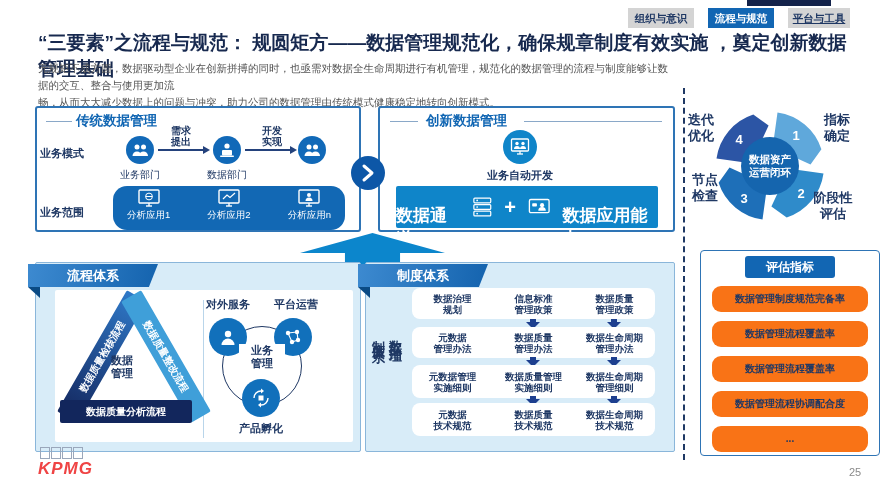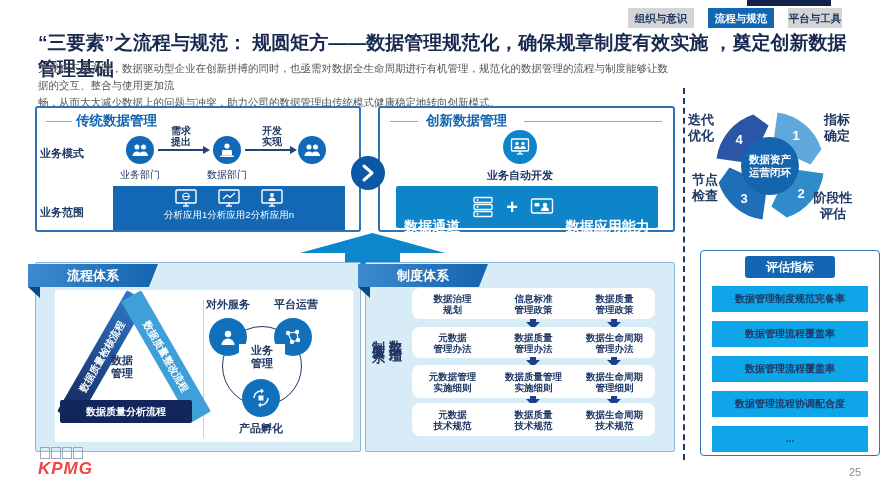--- a/index.html
+++ b/index.html
@@ -10,49 +10,49 @@
     font-family:"Liberation Sans", sans-serif; color:#1f3864;
   }
   .abs { position:absolute; }
   .pre { white-space:pre-line; }
 
   
   .top-accent { left:747px; top:0; width:84px; height:6px; background:#13224a; }
   .tab { top:8px; height:20px; line-height:20px; text-align:center;
          font-size:10.5px; font-weight:bold; color:#1f3864; background:#d4d4d4; cursor:pointer; }
   .tab1 { left:628px; width:66px; } .tab2 { left:708px; width:66px; background:#1266b3; color:#fff; }
-  .tab3 { left:788px; width:54px; }
+  .tab3 { left:788px; width:62px;text-decoration:underline; }
   .title { left:38px; top:30px; width:820px; font-size:19px; font-weight:bold; color:#17294f; }
   .intro { left:38px; top:60px; width:640px; font-size:10.5px; color:#555; line-height:17px; }
 
   
   .panel-border { background:#fff; border:2px solid #2e74b5; border-radius:3px; }
   .box-trad { left:35px; top:106px; width:326px; height:126px; }
   .box-innov { left:378px; top:106px; width:297px; height:126px; }
   .box-title { font-size:13.5px; font-weight:bold; color:#1166b3; }
   .tline { height:1px; background:#8aa8c8; }
   .row-label { font-size:11px; font-weight:bold; color:#1f3864; }
   .fcircle { border-radius:50%; background:#1169b8; display:flex; align-items:center; justify-content:center; }
   .fc28 { width:28px; height:28px; }
   .node-label { font-size:10px; color:#1f3864; text-align:center; width:64px; }
   .flow-arrow { height:2px; background:#24427c; }
   .flow-arrow::after { content:""; position:absolute; right:-6px; top:-3px;
       border-left:7px solid #24427c; border-top:4px solid transparent; border-bottom:4px solid transparent; }
   .arrow-label { font-size:10px; font-weight:bold; color:#1f3864; line-height:11px; text-align:center; width:36px; }
-  .range-bar { left:113px; top:186px; width:232px; height:44px; background:#1268b4; border-radius:0;
-      display:flex; justify-content:center; padding:3px 14px 2px; }
+  .range-bar { left:113px; top:186px; width:232px; height:44px; background:#1268b4; border-radius:14px;
+      display:flex; justify-content:space-between; padding:3px 14px 2px; }
   .app-item { display:flex; flex-direction:column; align-items:center; color:#fff; font-size:9.5px; }
   .chev-circle { left:351px; top:156px; width:34px; height:34px; border-radius:50%;
       background:#0d57a7; display:flex; align-items:center; justify-content:center; z-index:5; }
   .autodev { left:503px; top:130px; width:34px; height:34px; border-radius:50%; background:#0f85c9;
       display:flex; align-items:center; justify-content:center; }
   .autodev-label { left:478px; top:168px; width:84px; text-align:center; font-size:11px; font-weight:bold; }
   .innov-bar { left:396px; top:186px; width:262px; height:42px; background:#0f85c9; border-radius:2px;
       display:flex; align-items:center; justify-content:center; gap:12px; color:#fff; }
-  .bar-text { font-size:14px; font-weight:bold; color:#fff;margin-top:40px; }
+  .bar-text { font-size:17px; font-weight:bold; color:#fff;margin-top:40px; }
   .plus { font-size:20px; font-weight:bold; color:#fff; }
 
   
   .up-arrow { left:300px; top:233px; width:145px; height:37px; background:#0c86cc;
       clip-path:polygon(50% 0, 100% 54%, 69% 54%, 69% 100%, 31% 100%, 31% 54%, 0 54%); }
 
   
   .lb-panel { background:#d8ecf8; border:1px solid #8ab6da; border-radius:2px; }
   .panel-process { left:35px; top:262px; width:326px; height:190px; }
   .panel-inst { left:365px; top:262px; width:310px; height:190px; }
@@ -104,22 +104,22 @@
       color:#fff; font-size:10.5px; font-weight:bold; line-height:13px;
       display:flex; align-items:center; justify-content:center; text-align:center; }
   .loop-label { font-size:13px; font-weight:bold; line-height:16px; }
   .ll4 { left:688px; top:112px; } .ll1 { left:824px; top:112px; }
   .ll3 { left:686px; top:172px;margin-left:6px; } .ll2 { left:810px; top:190px; width:46px; text-align:center; }
 
   .eval-panel { left:700px; top:250px; width:180px; height:206px; background:#fff;
       border:1.5px solid #2e74b5; border-radius:4px; }
   .eval-header { left:745px; top:256px; width:90px; height:22px; line-height:22px; background:#1266b3;
       border-radius:3px; color:#fff; font-size:12px; font-weight:bold; text-align:center; }
-  .eval-item { left:712px; width:156px; height:26px; line-height:26px; background:#0ea5e9;
-      border-radius:0; font-size:10px; font-weight:bold; text-align:center; color:#1f3864; }
+  .eval-item { left:712px; width:156px; height:26px; line-height:26px; background:#f97316;
+      border-radius:9px; font-size:10px; font-weight:bold; text-align:center; color:#1f3864; }
   .ei0 { top:286px; } .ei1 { top:321px; } .ei2 { top:356px; } .ei3 { top:391px; } .ei4 { top:426px; }
 
   
   .kpmg { left:38px; top:447px; }
   .kpmg-squares { display:flex; gap:1px; margin-left:2px; }
   .kpmg-squares span { width:10px; height:12px; border:1px solid #9aa7bb; }
   .kpmg-text { font-size:17px; font-weight:bold; font-style:italic; color:#ef4444; letter-spacing:1px; }
   .pageno { left:849px; top:466px; font-size:11px; color:#8a8a8a; }
 </style>
 </head>

